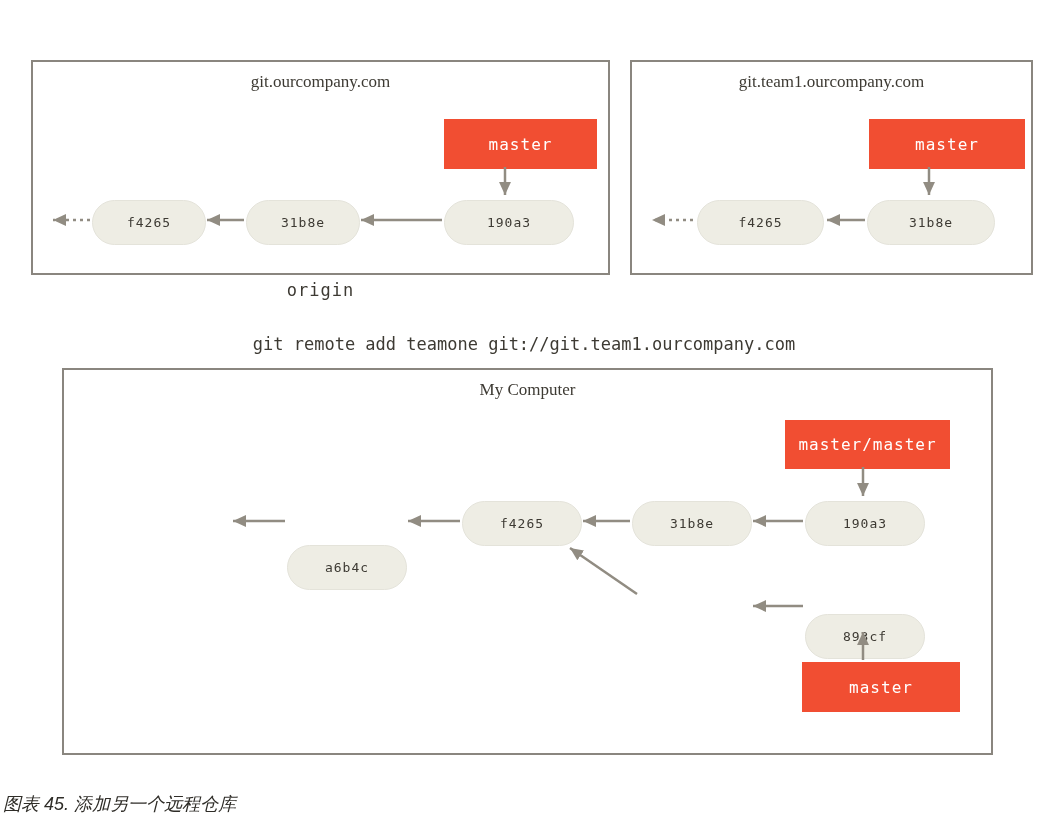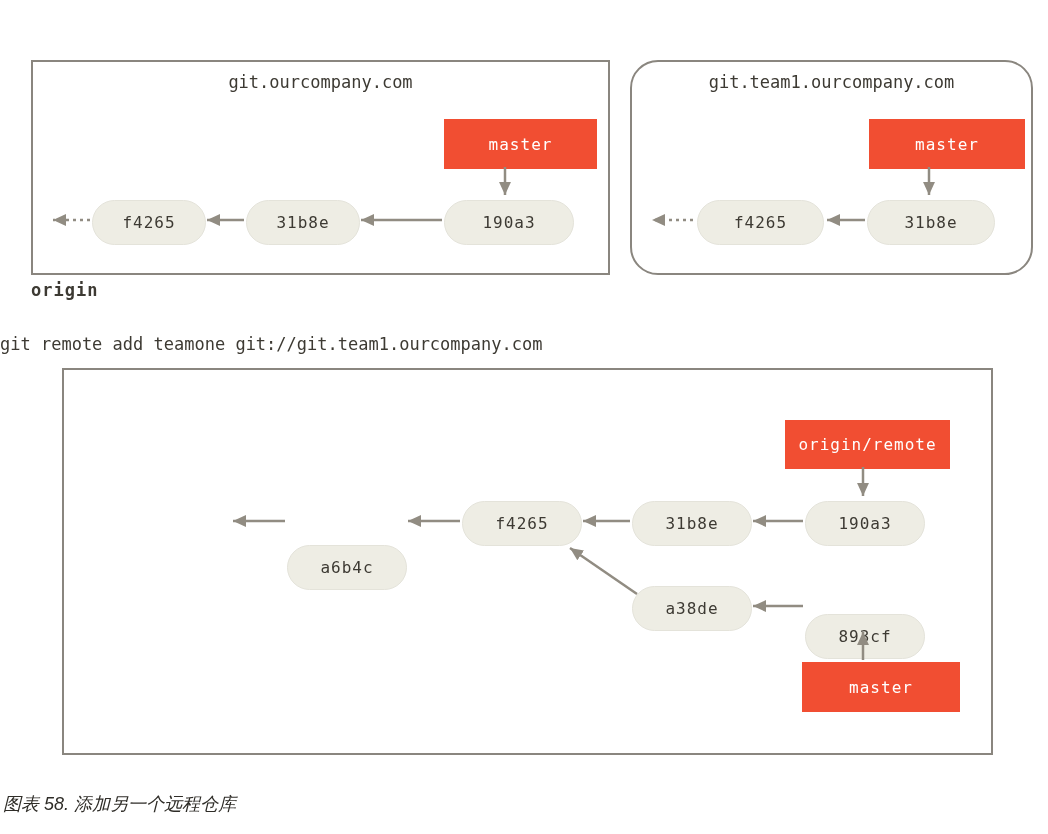--- a/index.html
+++ b/index.html
@@ -16,39 +16,39 @@
     position:relative;width:1048px;height:834px;background:#ffffff;
     font-family:"DejaVu Sans Mono","Liberation Mono",monospace;
     color:var(--text-dark);overflow:hidden;
   }
   .repo-box{
     position:absolute;background:#ffffff;
     border:2px solid var(--border-gray);box-sizing:border-box;
   }
   .repo-title{
     position:absolute;left:0;right:0;top:10px;text-align:center;
-    font-size:17px;line-height:20px;color:var(--text-dark);white-space:pre;
+    font-size:17px;line-height:20px;color:var(--text-dark);white-space:pre;font-family:Liberation Serif, serif;
   }
   .branch-label{
     position:absolute;background:var(--branch-red);color:#ffffff;
     display:flex;align-items:center;justify-content:center;
     font-size:16px;letter-spacing:1px;
   }
   .node{
     position:absolute;height:45px;background:var(--node-fill);
     border:1px solid var(--node-edge);box-sizing:border-box;border-radius:23px;
     display:flex;align-items:center;justify-content:center;
-    font-size:16px;letter-spacing:1px;color:var(--text-dark);
+    font-size:13px;letter-spacing:1px;color:var(--text-dark);
   }
   .repo-label{
-    position:absolute;font-size:17px;font-weight:bold;
+    position:absolute;text-align:center;font-size:17px;font-weight:normal;
     color:var(--text-dark);letter-spacing:1px;
   }
   .command-line{
-    position:absolute;left:0;right:0;top:334px;text-align:left;
+    position:absolute;left:0;right:0;top:334px;text-align:center;
     font-size:17px;color:var(--text-dark);white-space:pre;
   }
   .figure-caption{
     position:absolute;left:3px;top:792px;
     font-family:"Liberation Sans","DejaVu Sans",sans-serif;
     font-style:italic;font-size:18px;color:var(--caption-color);
   }
   svg.arrow-layer{position:absolute;left:0;top:0;pointer-events:none;}
   .arrow{stroke:var(--line-gray);stroke-width:2.5;fill:none;}
   .arrow-dashed{stroke-dasharray:3 4;}
@@ -60,43 +60,43 @@
 
   <div class="repo-box" style="left:31px;top:60px;width:579px;height:215px;">
     <div class="repo-title">git.ourcompany.com</div>
     <div class="branch-label" style="left:411px;top:57px;width:153px;height:50px;">master</div>
     <div class="node" style="left:59px;top:138px;width:114px;">f4265</div>
     <div class="node" style="left:213px;top:138px;width:114px;">31b8e</div>
     <div class="node" style="left:411px;top:138px;width:130px;">190a3</div>
   </div>
   <div class="repo-label" style="left:31px;top:280px;width:579px;">origin</div>
 
-  <div class="repo-box" style="left:630px;top:60px;width:403px;height:215px;border-radius:28px;">
+  <div class="repo-box" style="left:630px;top:60px;width:403px;height:215px;">
     <div class="repo-title">git.team1.ourcompany.com</div>
     <div class="branch-label" style="left:237px;top:57px;width:156px;height:50px;">master</div>
     <div class="node" style="left:65px;top:138px;width:127px;">f4265</div>
     <div class="node" style="left:235px;top:138px;width:128px;">31b8e</div>
   </div>
 
   <div class="command-line">git remote add teamone git://git.team1.ourcompany.com</div>
 
   <div class="repo-box" style="left:62px;top:368px;width:931px;height:387px;">
-    <div class="branch-label" style="left:721px;top:50px;width:165px;height:49px;">origin/remote</div>
+    <div class="repo-title">My Computer</div>
+    <div class="branch-label" style="left:721px;top:50px;width:165px;height:49px;">master/master</div>
 
     <div class="node" style="left:223px;top:131px;width:120px;margin-top:44px;">a6b4c</div>
     <div class="node" style="left:398px;top:131px;width:120px;">f4265</div>
     <div class="node" style="left:568px;top:131px;width:120px;">31b8e</div>
     <div class="node" style="left:741px;top:131px;width:120px;">190a3</div>
 
-    <div class="node" style="left:568px;top:216px;width:120px;">a38de</div>
     <div class="node" style="left:741px;top:216px;width:120px;margin-top:28px;">893cf</div>
     <div class="branch-label" style="left:738px;top:292px;width:158px;height:50px;">master</div>
   </div>
 
-  <div class="figure-caption">图表 58. 添加另一个远程仓库</div>
+  <div class="figure-caption">图表 45. 添加另一个远程仓库</div>
 
   <svg class="arrow-layer" width="1048" height="834" viewBox="0 0 1048 834">
     <defs>
       <marker id="ah" viewBox="0 0 12 11" refX="12" refY="5.5" markerWidth="13" markerHeight="12" orient="auto" markerUnits="userSpaceOnUse">
         <path d="M0,0 L12,5.5 L0,11 Z" fill="#918c82"></path>
       </marker>
     </defs>
 
     <line class="arrow arrow-dashed" x1="90" y1="220" x2="53" y2="220" marker-end="url(#ah)"></line>
     <line class="arrow" x1="244" y1="220" x2="207" y2="220" marker-end="url(#ah)"></line>

